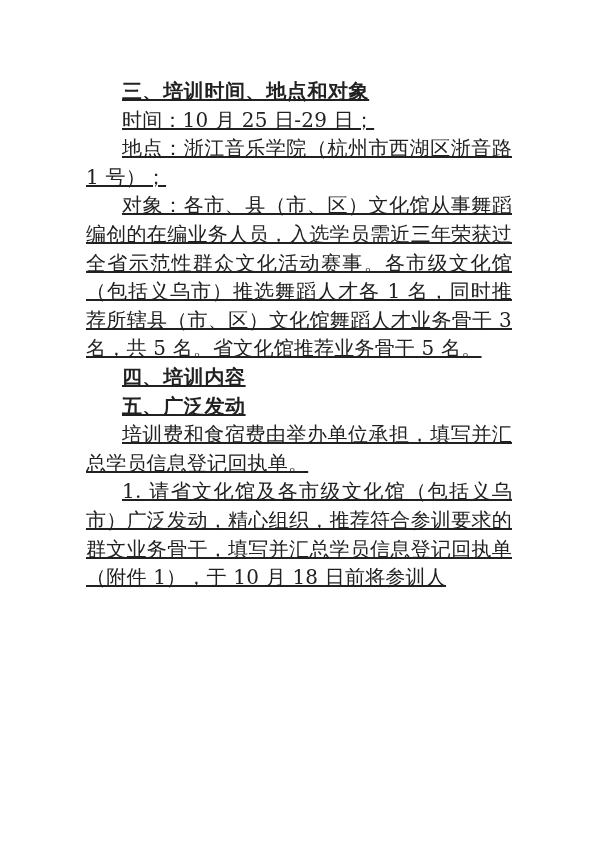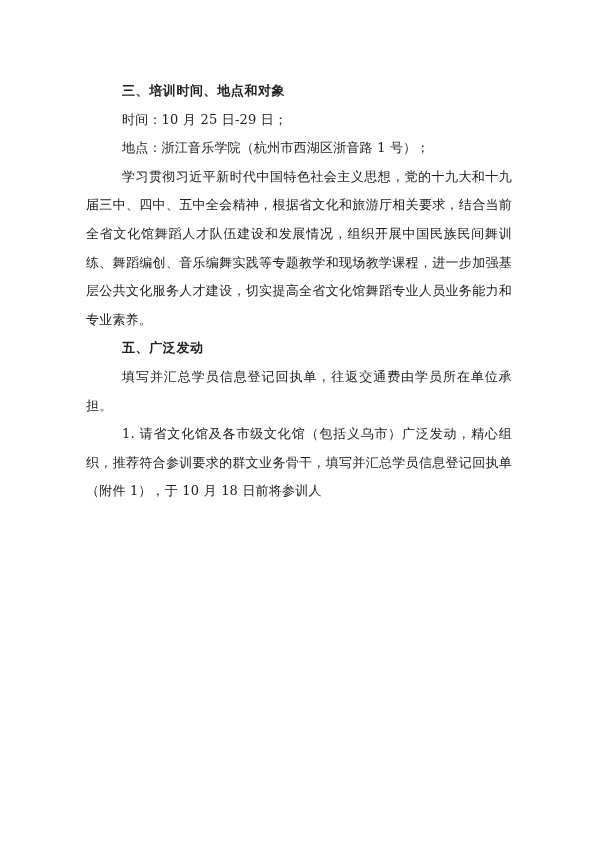--- a/index.html
+++ b/index.html
@@ -15,44 +15,46 @@
     width: 600px;
     height: 848px;
     background: #ffffff;
     padding: 77px 88px 0 86px;
     color: #212121;
   }
   .doc-body {
     width: 426px;
   }
   .block {
-    font-size: 13px;
+    font-size: 20px;
     line-height: 28.6px;
     letter-spacing: 0.2px;
     text-indent: 36px;
     text-align: justify;
     color: #212121;
+    text-decoration: underline;
   }
   .block.heading {
     font-family: "DejaVu Sans", "Liberation Sans", sans-serif;
     font-weight: 700;
     text-align: left;
     letter-spacing: 0.6px;
   }
   .block.paragraph {
     font-family: "DejaVu Serif", "Liberation Serif", serif;
     font-weight: 400;
   }
 </style>
 </head>
 <body>
 
 <div class="page">
   <div class="doc-body">
     <div class="block heading">三、培训时间、地点和对象</div>
     <div class="block paragraph">时间：10 月 25 日-29 日；</div>
     <div class="block paragraph">地点：浙江音乐学院（杭州市西湖区浙音路 1 号）；</div>
-    <div class="block paragraph">学习贯彻习近平新时代中国特色社会主义思想，党的十九大和十九届三中、四中、五中全会精神，根据省文化和旅游厅相关要求，结合当前全省文化馆舞蹈人才队伍建设和发展情况，组织开展中国民族民间舞训练、舞蹈编创、音乐编舞实践等专题教学和现场教学课程，进一步加强基层公共文化服务人才建设，切实提高全省文化馆舞蹈专业人员业务能力和专业素养。</div>
+    <div class="block paragraph">对象：各市、县（市、区）文化馆从事舞蹈编创的在编业务人员，入选学员需近三年荣获过全省示范性群众文化活动赛事。各市级文化馆（包括义乌市）推选舞蹈人才各 1 名，同时推荐所辖县（市、区）文化馆舞蹈人才业务骨干 3 名，共 5 名。省文化馆推荐业务骨干 5 名。</div>
+    <div class="block heading">四、培训内容</div>
     <div class="block heading">五、广泛发动</div>
-    <div class="block paragraph">填写并汇总学员信息登记回执单，往返交通费由学员所在单位承担。</div>
+    <div class="block paragraph">培训费和食宿费由举办单位承担，填写并汇总学员信息登记回执单。</div>
     <div class="block paragraph">1. 请省文化馆及各市级文化馆（包括义乌市）广泛发动，精心组织，推荐符合参训要求的群文业务骨干，填写并汇总学员信息登记回执单（附件 1），于 10 月 18 日前将参训人</div>
   </div>
 </div>
 
 </body></html>

